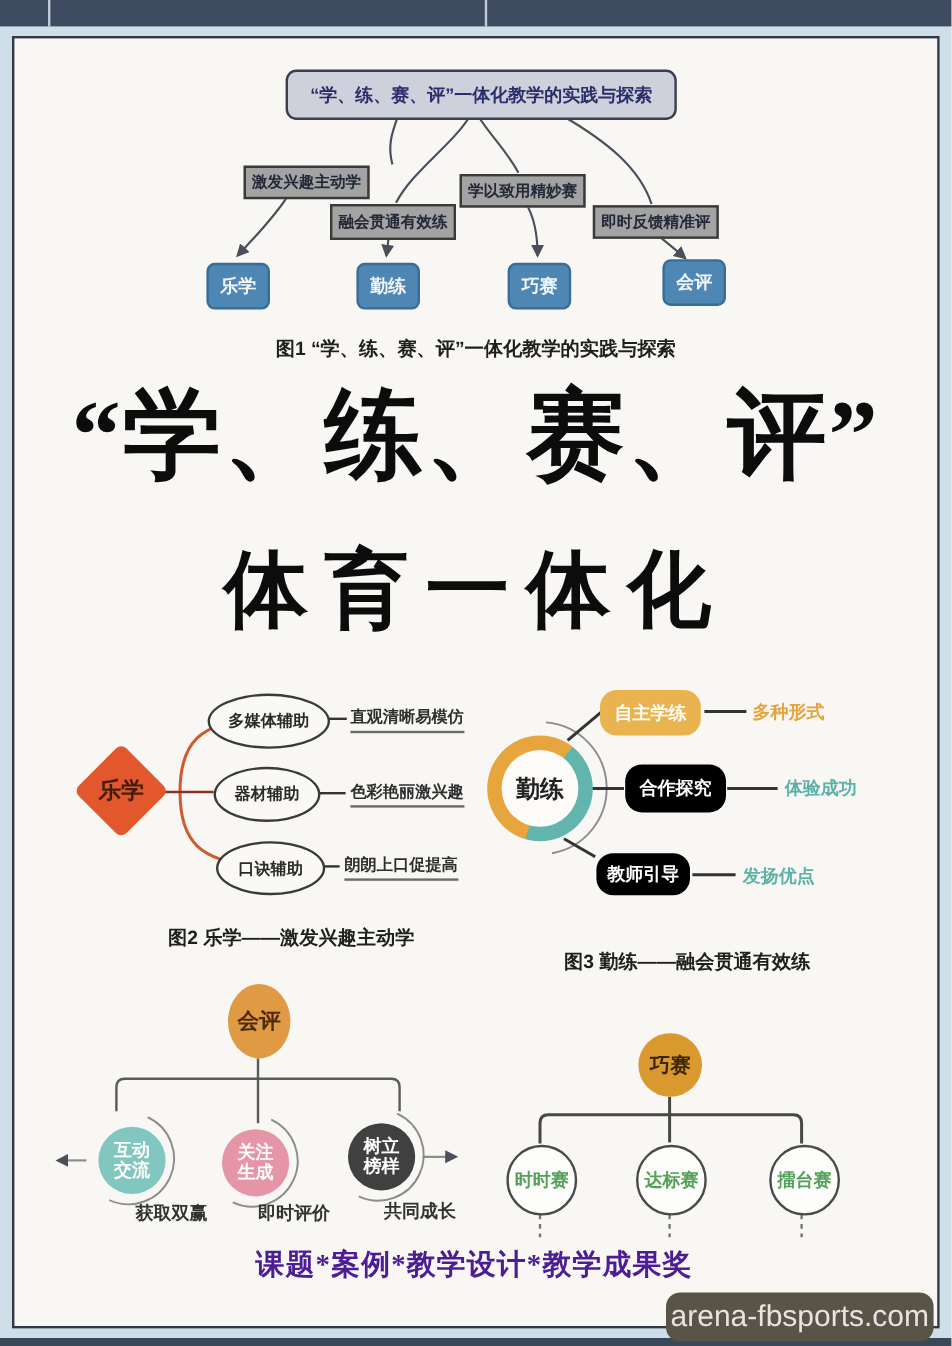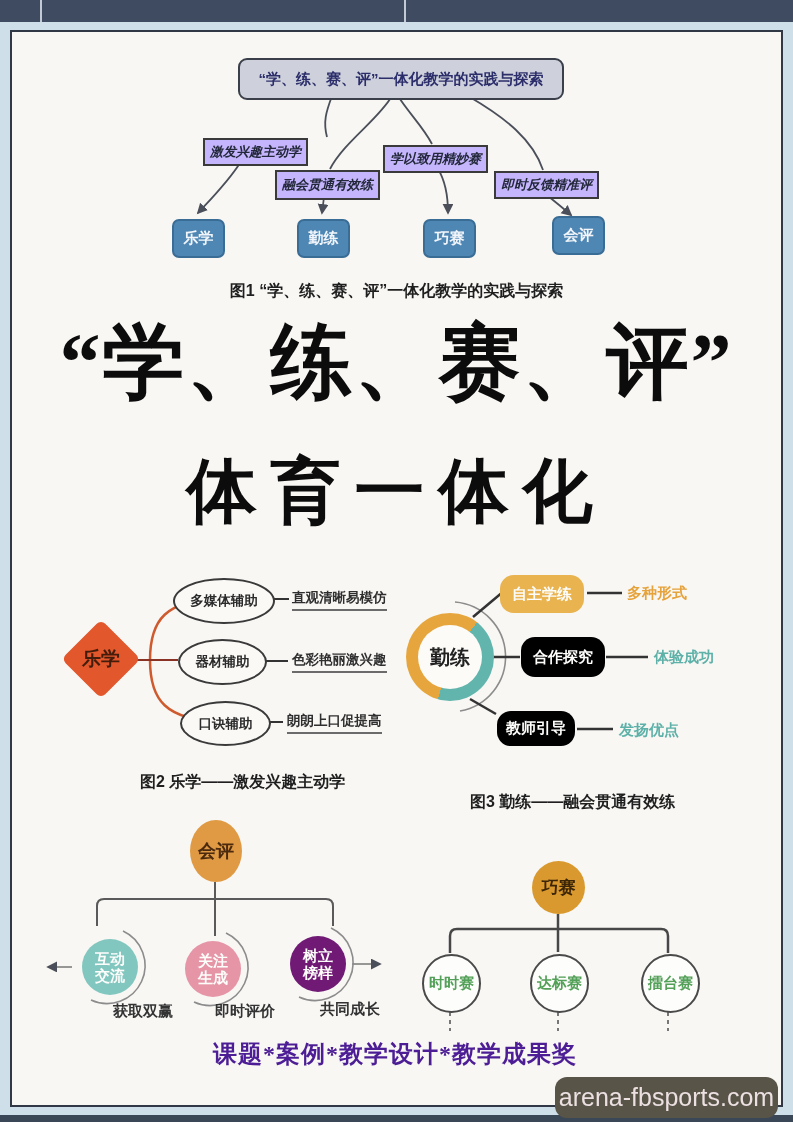--- a/index.html
+++ b/index.html
@@ -7,21 +7,21 @@
   .canvas{position:absolute;left:0;top:0;width:793px;height:1122px;}
   
   .topbar{position:absolute;left:0;top:0;width:793px;height:22px;background:#3e4b60;}
   .topbar .vline{position:absolute;top:0;width:2px;height:22px;background:#d8e1ea;opacity:.85;}
   .bottombar{position:absolute;left:0;top:1115px;width:793px;height:7px;background:#3a4757;}
   .page{position:absolute;left:10px;top:30px;width:769px;height:1073px;background:#f8f7f4;border:2px solid #303845;}
   .lines-svg{position:absolute;left:0;top:0;width:793px;height:1122px;z-index:1;}
   .abs{position:absolute;z-index:2;}
   
   .f1-title{left:238px;top:58px;width:322px;height:38px;background:#ced1db;border:2px solid #3a3f4a;border-radius:9px;display:flex;align-items:center;justify-content:center;font-size:15px;font-weight:bold;color:#2c2e6b;}
-  .wbox{background:#c4b5fd;border:2px solid #3a3a3a;display:flex;align-items:center;justify-content:center;font-size:13px;font-weight:bold;color:#23283a;white-space:nowrap;font-style:italic;}
+  .wbox{background:#a3a3a3;border:2px solid #3a3a3a;display:flex;align-items:center;justify-content:center;font-size:13px;font-weight:bold;color:#23283a;white-space:nowrap;}
   .bluebox{width:49px;height:35px;background:#4e86b4;border:2px solid #3a6d96;border-radius:7px;display:flex;align-items:center;justify-content:center;color:#f2f6fa;font-size:15px;font-weight:bold;}
   .caption{font-size:16px;font-weight:bold;color:#1f1f1f;white-space:nowrap;}
   .cap-center{left:0;top:281px;width:793px;text-align:center;}
   
   .big1{left:0;top:318px;width:793px;text-align:center;font-family:"Liberation Serif",serif;font-weight:bold;font-size:82px;line-height:1.1;color:#0c0c0c;letter-spacing:2px;}
   .big2{left:0;top:445px;width:793px;text-align:center;font-family:Liberation Serif, serif;font-weight:bold;font-size:70px;color:#0c0c0c;letter-spacing:14px;}
   
   .diamond{left:73px;top:631px;width:56px;height:56px;background:#e2572b;border-radius:6px;transform:rotate(45deg);}
   .diamond-label{left:67px;top:646px;width:68px;text-align:center;font-size:19px;font-weight:bold;color:#431c0c;}
   .ellipse{background:#faf9f6;border:2px solid #3a3a3a;border-radius:50%;display:flex;align-items:center;justify-content:center;font-size:13.5px;font-weight:bold;color:#2b2b2b;white-space:nowrap;}
@@ -35,21 +35,21 @@
   .tag{font-size:15px;font-weight:bold;white-space:nowrap;}
   .tag-orange{color:#e6a33c;}
   .tag-teal{color:#5db1a8;}
   
   .hp-ellipse{left:190px;top:820px;width:52px;height:62px;border-radius:50%;background:#e09a44;display:flex;align-items:center;justify-content:center;font-size:18px;font-weight:bold;color:#4b2a0e;}
   .circle{border-radius:50%;display:flex;align-items:center;justify-content:center;text-align:center;font-weight:bold;}
   .c-2line{width:56px;height:56px;color:#fdfdfb;font-size:15px;line-height:1.15;}
   .c-2line span{display:block;width:34px;}
   .c-teal{background:#82c7bf;}
   .c-pink{background:#e595a6;}
-  .c-tan{background:#701a75;}
+  .c-tan{background:#404040;}
   .sub-label{font-size:15px;font-weight:bold;color:#333;white-space:nowrap;}
   
   .qs-circle{left:532px;top:861px;width:53px;height:53px;border-radius:50%;background:#d9992e;display:flex;align-items:center;justify-content:center;font-size:17px;font-weight:bold;color:#3c2607;}
   .white-circle{width:55px;height:55px;background:#fdfdfb;border:2.5px solid #4a4a4a;color:#53a058;font-size:15px;}
   
   .footer-text{left:213px;top:1038px;font-family:"Liberation Serif",serif;font-size:24px;font-weight:bold;color:#4c1d95;letter-spacing:1px;white-space:nowrap;}
   .watermark{left:555px;top:1063px;width:223px;height:41px;background:#585548;border-radius:12px;display:flex;align-items:center;justify-content:center;color:#ece0e2;font-size:25px;margin-top:14px;}
 </style>
 </head>
 <body>

